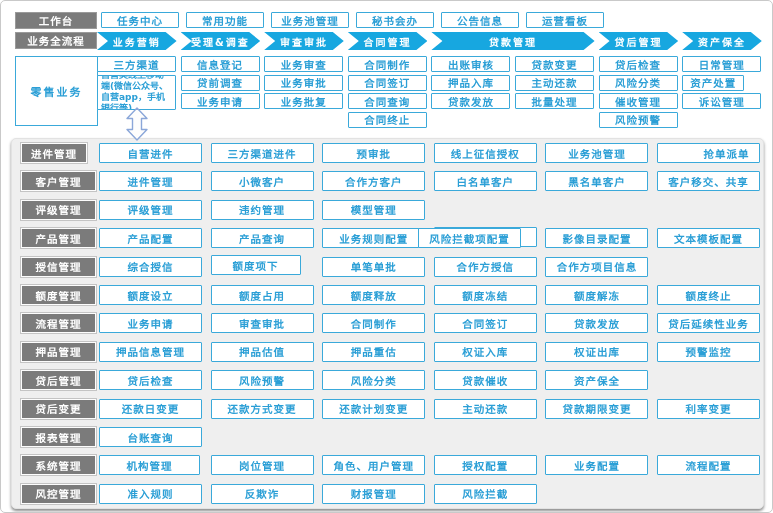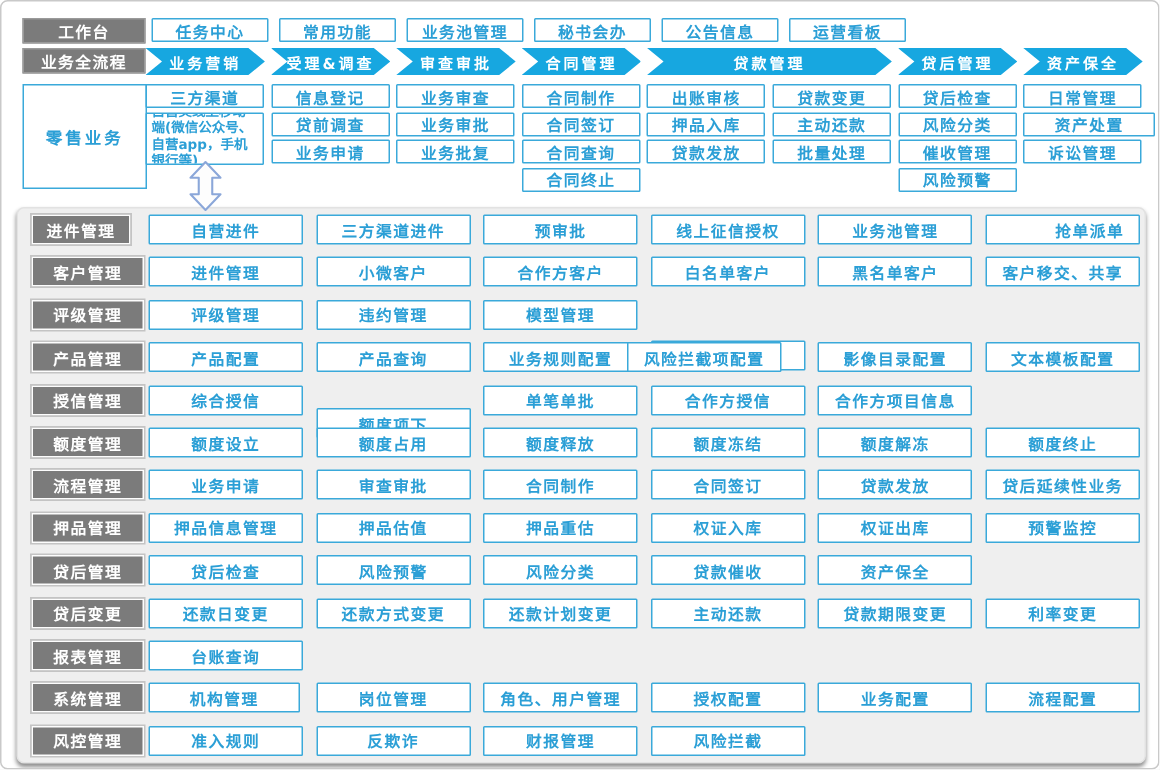--- a/index.html
+++ b/index.html
@@ -68,21 +68,21 @@
       <div class="abs blue-btn" style="left: 430.4px; top: 73.5px; width: 79px; height: 16px;">押品入库</div>
       <div class="abs blue-btn" style="left: 430.4px; top: 92px; width: 79px; height: 16px;">贷款发放</div>
       <div class="abs blue-btn" style="left: 514px; top: 55px; width: 79px; height: 16px;">贷款变更</div>
       <div class="abs blue-btn" style="left: 514px; top: 73.5px; width: 79px; height: 16px;">主动还款</div>
       <div class="abs blue-btn" style="left: 514px; top: 92px; width: 79px; height: 16px;">批量处理</div>
       <div class="abs blue-btn" style="left: 597.6px; top: 55px; width: 79px; height: 16px;">贷后检查</div>
       <div class="abs blue-btn" style="left: 597.6px; top: 73.5px; width: 79px; height: 16px;">风险分类</div>
       <div class="abs blue-btn" style="left: 597.6px; top: 92px; width: 79px; height: 16px;">催收管理</div>
       <div class="abs blue-btn" style="left: 597.6px; top: 110.5px; width: 79px; height: 16px;">风险预警</div>
       <div class="abs blue-btn" style="left: 681.2px; top: 55px; width: 79px; height: 16px;">日常管理</div>
-      <div class="abs blue-btn" style="left: 681.2px; top: 73.5px; width: 88px; height: 16px;">资产处置</div>
+      <div class="abs blue-btn" style="left: 681.2px; top: 73.5px; width: 62px; height: 16px;">资产处置</div>
       <div class="abs blue-btn" style="left: 681.2px; top: 92px; width: 79px; height: 16px;">诉讼管理</div>
     </div>
 
   <svg class="abs" style="left:123px;top:106px;z-index:5;" width="26" height="34" viewBox="0 0 26 34">
     <path d="M13 1 L23 11.5 L17.5 11.5 L17.5 22.5 L23 22.5 L13 33 L3 22.5 L8.5 22.5 L8.5 11.5 L3 11.5 Z" fill="#fdfdfd" stroke="#8ba7d9" stroke-width="1.4" stroke-linejoin="round"></path>
   </svg>
 
   <div id="panel-bg" class="abs"></div>
   <div id="panel-rows">
       <div class="abs gray-label panel-label" style="left: 20px; top: 142px; width: 66px; height: 20px;">进件管理</div>
@@ -106,21 +106,21 @@
       <div class="abs blue-btn" style="left: 432.8px; top: 198.8px; width: 103px; height: 20px; margin-top: 27px;">额度测算</div>
       <div class="abs gray-label panel-label" style="left: 20px; top: 227.2px; width: 75px; height: 20px;">产品管理</div>
       <div class="abs blue-btn" style="left: 98px; top: 227.2px; width: 103px; height: 20px;">产品配置</div>
       <div class="abs blue-btn" style="left: 209.6px; top: 227.2px; width: 103px; height: 20px;">产品查询</div>
       <div class="abs blue-btn" style="left: 321.2px; top: 227.2px; width: 103px; height: 20px;">业务规则配置</div>
       <div class="abs blue-btn" style="left: 417px; top: 227.2px; width: 103px; height: 20px;">风险拦截项配置</div>
       <div class="abs blue-btn" style="left: 544.4px; top: 227.2px; width: 103px; height: 20px;">影像目录配置</div>
       <div class="abs blue-btn" style="left: 656px; top: 227.2px; width: 103px; height: 20px;">文本模板配置</div>
       <div class="abs gray-label panel-label" style="left: 20px; top: 255.6px; width: 75px; height: 20px;">授信管理</div>
       <div class="abs blue-btn" style="left: 98px; top: 255.6px; width: 103px; height: 20px;">综合授信</div>
-      <div class="abs blue-btn" style="left: 209.6px; top: 271px; width: 103px; height: 20px;">额度项下</div>
+      <div class="abs blue-btn" style="left: 209.6px; top: 254px; width: 90px; height: 20px;">额度项下</div>
       <div class="abs blue-btn" style="left: 321.2px; top: 255.6px; width: 103px; height: 20px;">单笔单批</div>
       <div class="abs blue-btn" style="left: 432.8px; top: 255.6px; width: 103px; height: 20px;">合作方授信</div>
       <div class="abs blue-btn" style="left: 544.4px; top: 255.6px; width: 103px; height: 20px;">合作方项目信息</div>
       <div class="abs gray-label panel-label" style="left: 20px; top: 284px; width: 75px; height: 20px;">额度管理</div>
       <div class="abs blue-btn" style="left: 98px; top: 284px; width: 103px; height: 20px;">额度设立</div>
       <div class="abs blue-btn" style="left: 209.6px; top: 284px; width: 103px; height: 20px;">额度占用</div>
       <div class="abs blue-btn" style="left: 321.2px; top: 284px; width: 103px; height: 20px;">额度释放</div>
       <div class="abs blue-btn" style="left: 432.8px; top: 284px; width: 103px; height: 20px;">额度冻结</div>
       <div class="abs blue-btn" style="left: 544.4px; top: 284px; width: 103px; height: 20px;">额度解冻</div>
       <div class="abs blue-btn" style="left: 656px; top: 284px; width: 103px; height: 20px;">额度终止</div>

